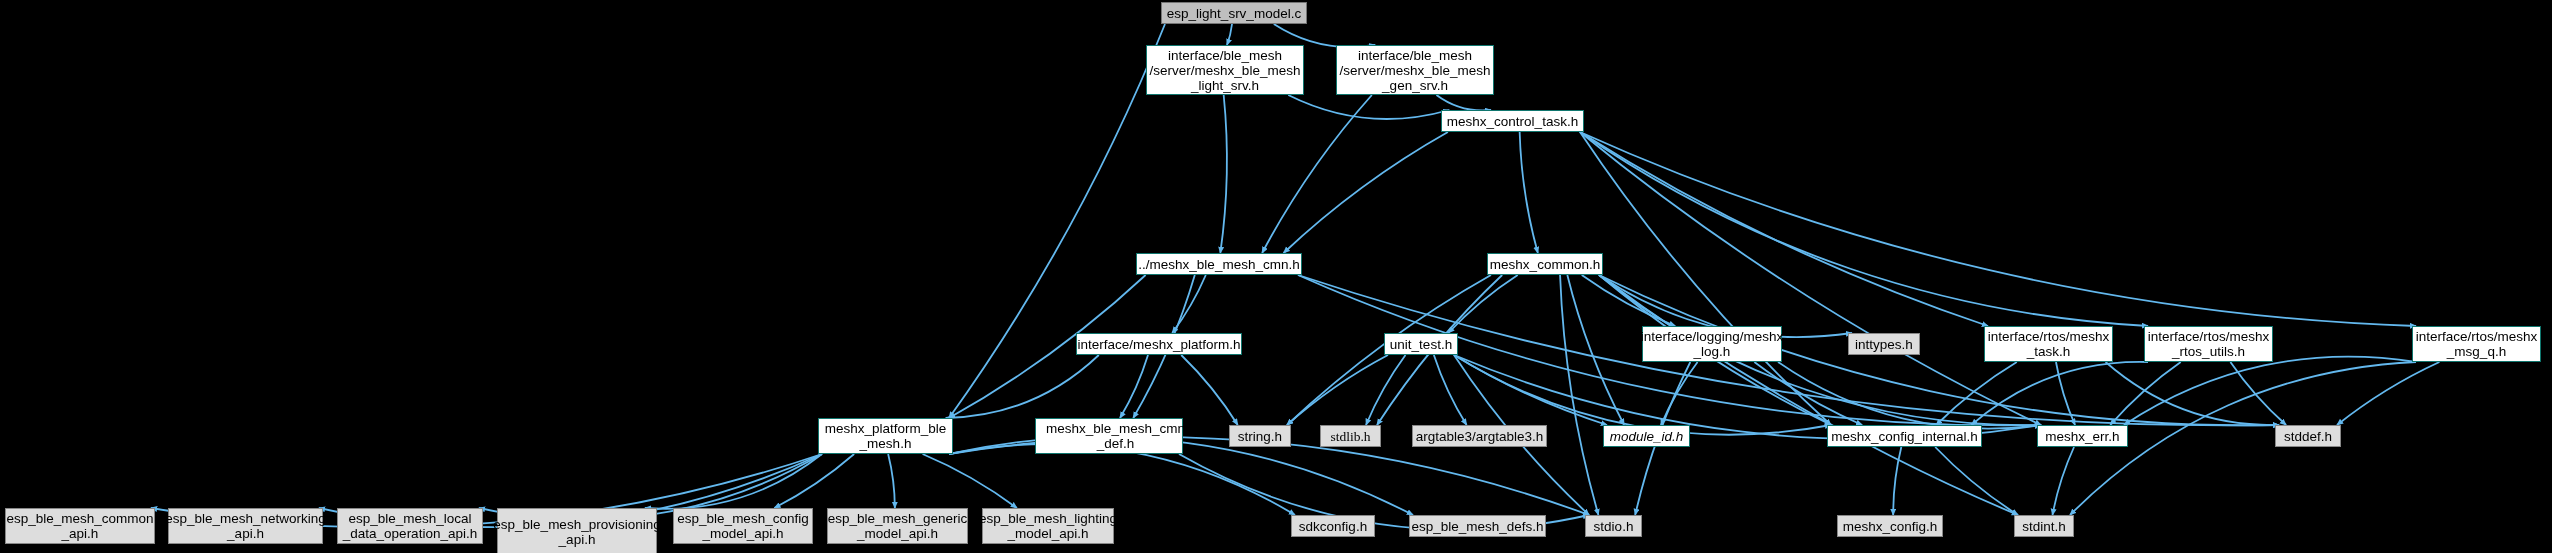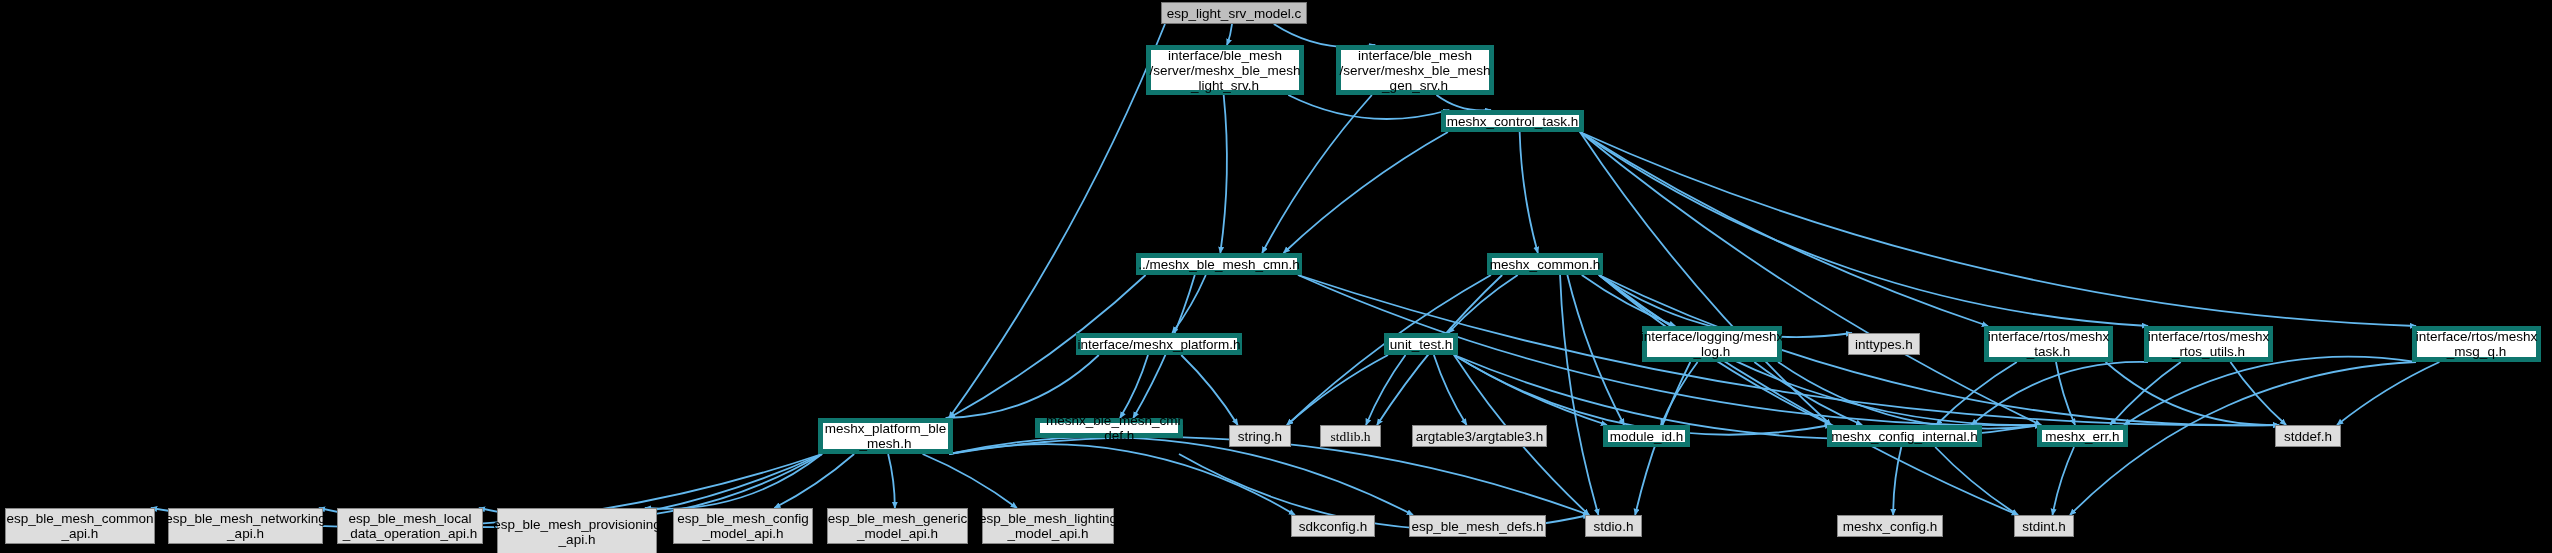--- a/index.html
+++ b/index.html
@@ -12,21 +12,21 @@
   }
   svg#edges{position:absolute;left:0;top:0;width:2552px;height:553px;}
   .node{
     position:absolute;
     box-sizing:border-box;
     display:flex;align-items:center;justify-content:center;
     text-align:center;
     font-size:13.5px;
     line-height:15px;
     color:#000;
-    border:5px solid #0f766e;
+    border:1px solid #0f766e;
     background:#fff;
     white-space:pre-line;
     letter-spacing:0px;
     padding:0 3px;
   }
   .node.sys{background:#dddddd;border:1px solid #888;}
   .node.root{background:#bfbfbf;border:1px solid #757575;}
 </style>
 </head>
 <body>
@@ -122,26 +122,26 @@
 _log.h</div>
     <div class="node sys" style="left: 1848px; top: 333px; width: 72px; height: 22px;">inttypes.h</div>
     <div class="node" style="left: 1984px; top: 326px; width: 129px; height: 36px;">interface/rtos/meshx
 _task.h</div>
     <div class="node" style="left: 2144px; top: 326px; width: 129px; height: 36px;">interface/rtos/meshx
 _rtos_utils.h</div>
     <div class="node" style="left: 2412px; top: 326px; width: 129px; height: 36px;">interface/rtos/meshx
 _msg_q.h</div>
     <div class="node" style="left: 818px; top: 418px; width: 135px; height: 36px;">meshx_platform_ble
 _mesh.h</div>
-    <div class="node" style="left: 1035px; top: 418px; width: 148px; height: 20px; padding-left: 16px;">meshx_ble_mesh_cmn
+    <div class="node" style="left: 1035px; top: 418px; width: 148px; height: 36px; padding-left: 16px;">meshx_ble_mesh_cmn
 _def.h</div>
     <div class="node sys" style="left: 1229px; top: 425px; width: 62px; height: 22px;">string.h</div>
     <div class="node sys" style="left: 1320px; top: 425px; width: 61px; height: 22px; font-family: Liberation Serif, serif;">stdlib.h</div>
     <div class="node sys" style="left: 1412px; top: 425px; width: 135px; height: 22px;">argtable3/argtable3.h</div>
-    <div class="node" style="left: 1603px; top: 425px; width: 87px; height: 22px;">module_id.h</div>
+    <div class="node" style="left: 1603px; top: 425px; width: 87px; height: 22px; font-style: italic;">module_id.h</div>
     <div class="node" style="left: 1827px; top: 425px; width: 155px; height: 22px;">meshx_config_internal.h</div>
     <div class="node" style="left: 2037px; top: 425px; width: 91px; height: 22px;">meshx_err.h</div>
     <div class="node sys" style="left: 2275px; top: 425px; width: 66px; height: 22px;">stddef.h</div>
     <div class="node sys" style="left: 5px; top: 508px; width: 150px; height: 36px;">esp_ble_mesh_common
 _api.h</div>
     <div class="node sys" style="left: 168px; top: 508px; width: 155px; height: 36px;">esp_ble_mesh_networking
 _api.h</div>
     <div class="node sys" style="left: 337px; top: 508px; width: 146px; height: 36px;">esp_ble_mesh_local
 _data_operation_api.h</div>
     <div class="node sys" style="left: 497px; top: 508px; width: 160px; height: 48px;">esp_ble_mesh_provisioning

